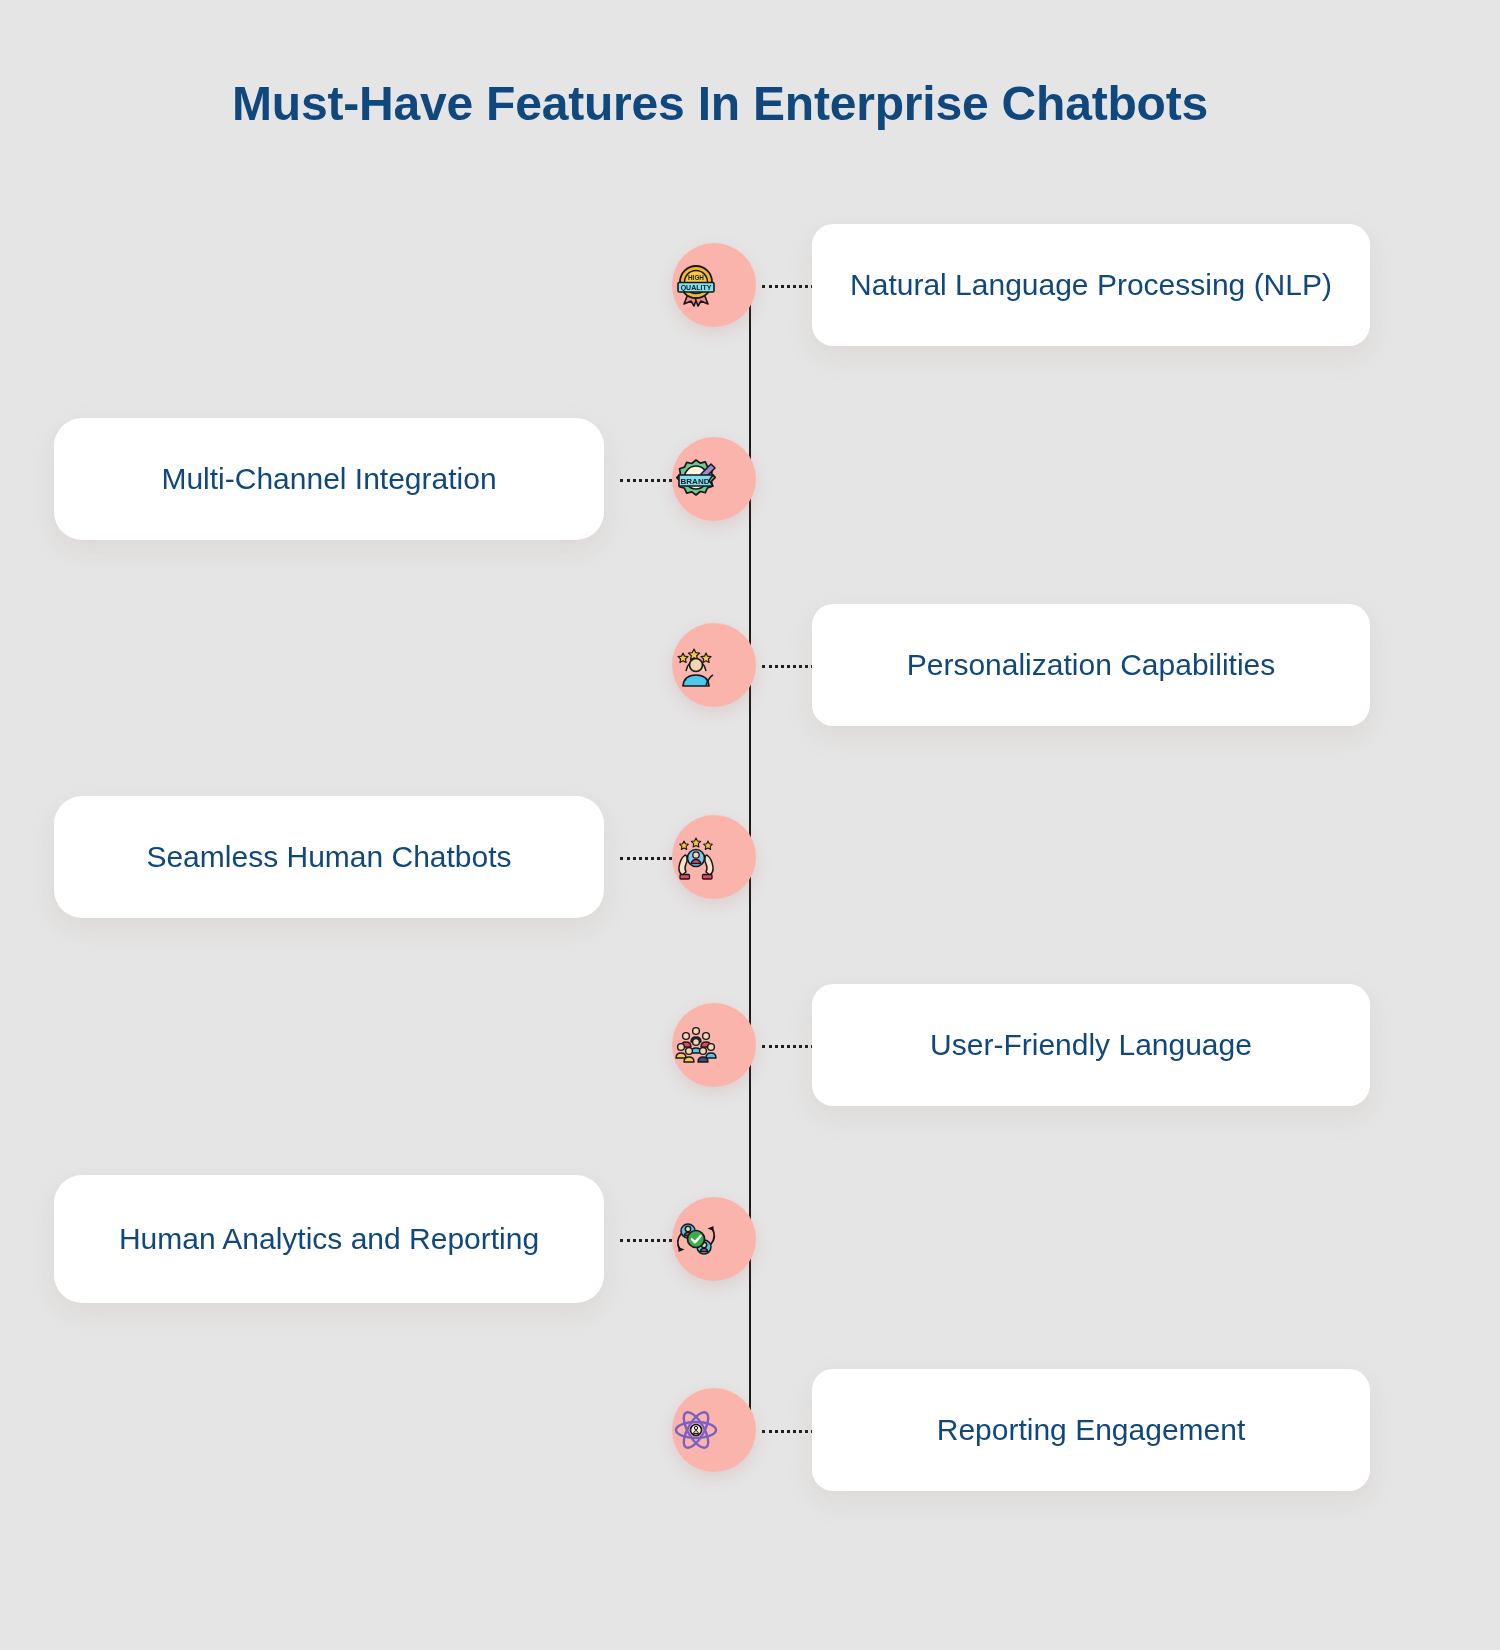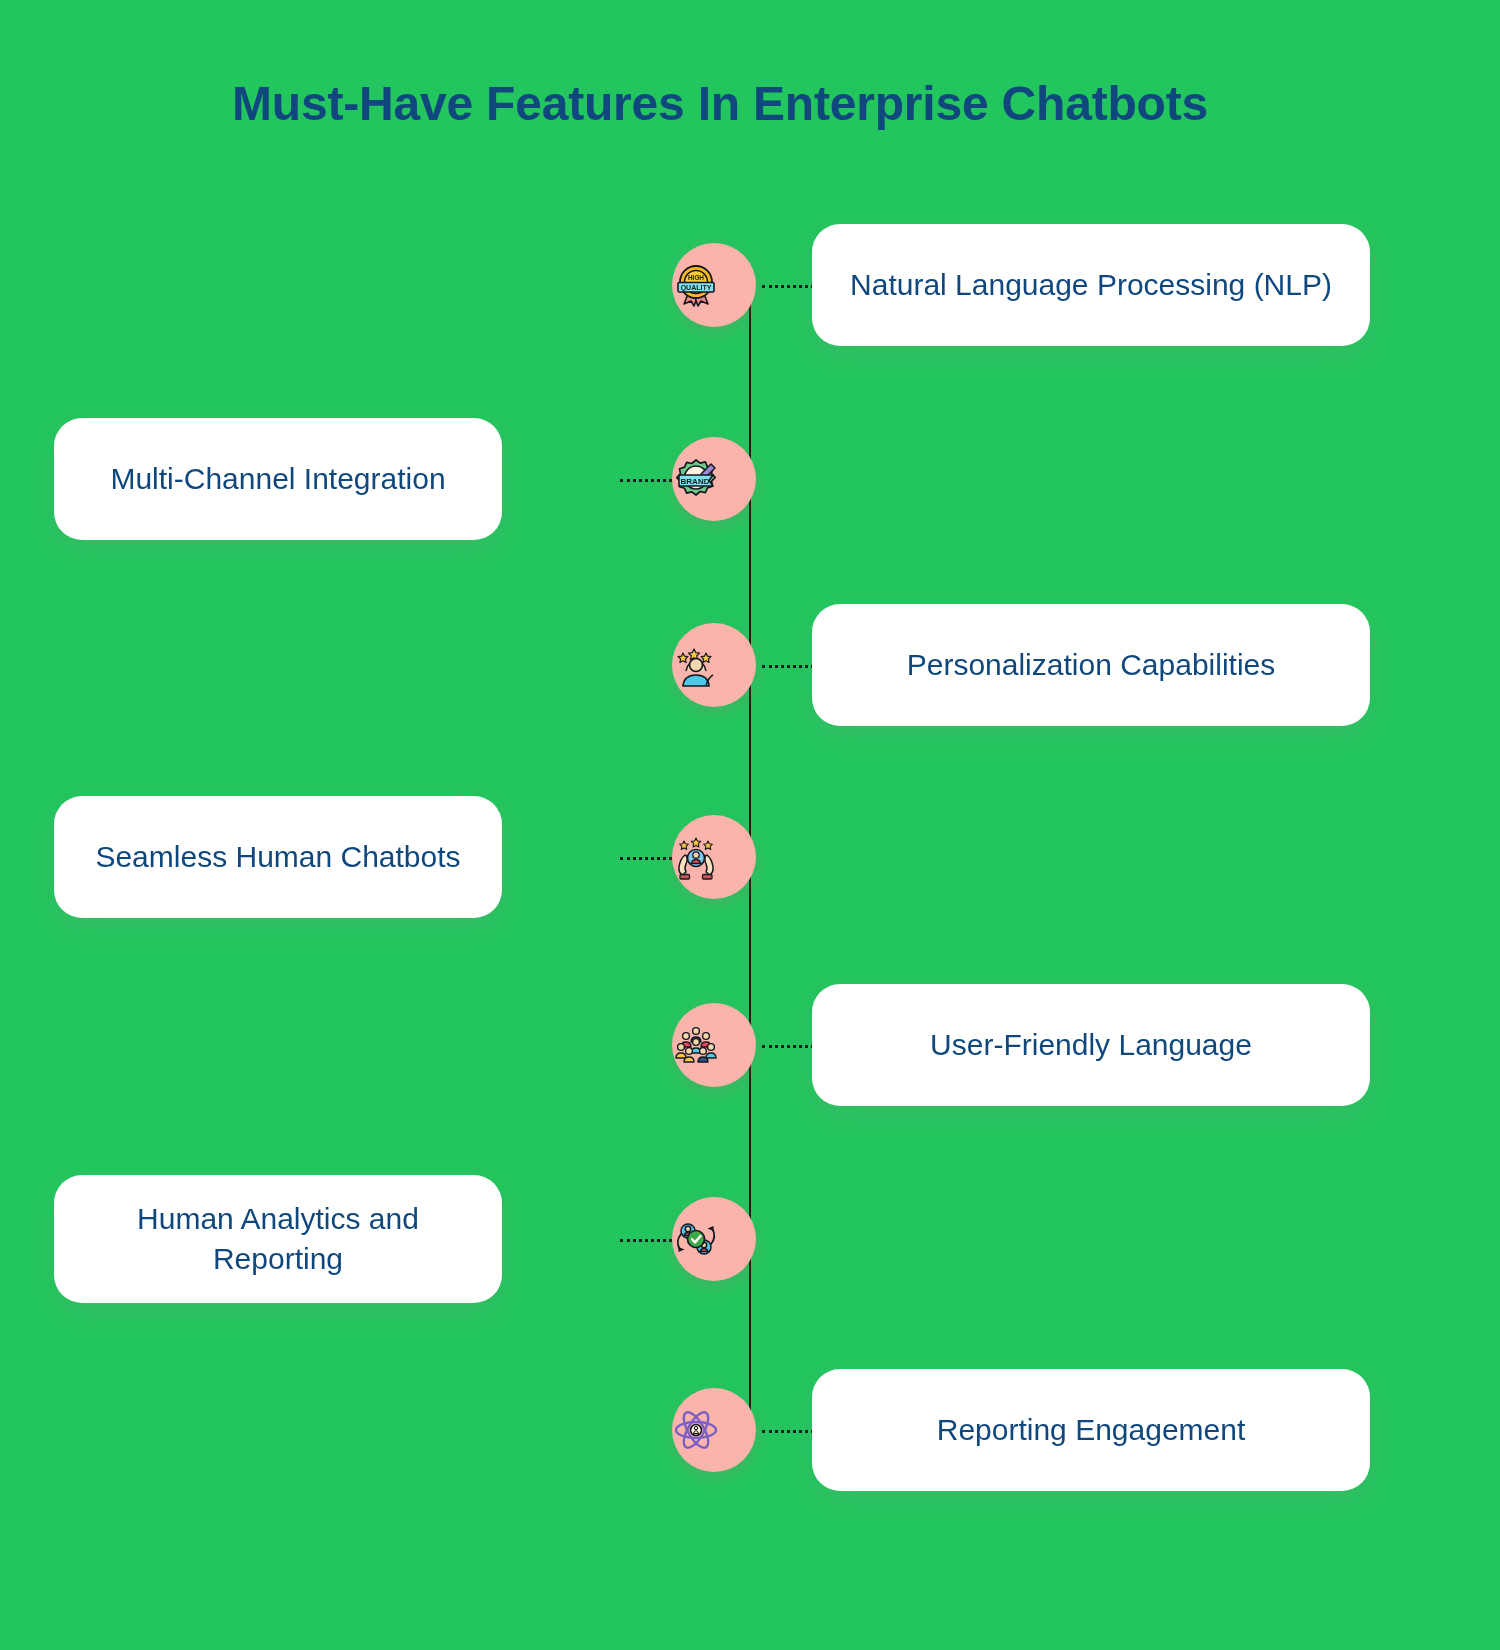--- a/index.html
+++ b/index.html
@@ -12,21 +12,21 @@
   body {
     background: #fdf8f4;
     font-family: "Liberation Sans", sans-serif;
     overflow: hidden;
   }
 
   #infographic {
     position: relative;
     width: 1500px;
     height: 1650px;
-    background: #22c55e;
+    background: #e5e5e5;
   }
 
   
   #page-title {
     position: absolute;
     top: 76px;
     left: 0;
     width: 1440px;
     text-align: center;
     font-size: 48px;
@@ -96,22 +96,22 @@
   }
   .card-text {
     font-size: 30px;
     font-weight: 400;
     color: #10487e;
     line-height: 1.32;
     padding: 0 26px;
     font-family: "Liberation Sans", sans-serif;
   }
 
-  .card.right { left: 812px; width: 558px; }
-  .card.left  { left: 54px;  width: 448px; }
+  .card.right { left: 812px; width: 558px; border-radius: 21px; }
+  .card.left  { left: 54px;  width: 550px; }
 
   
   .card.h1 { height: 122px; margin-top: -61px; }
   .card.h2 { height: 128px; margin-top: -64px; }
 </style>
 </head>
 <body>
 
 <div id="infographic">
 

